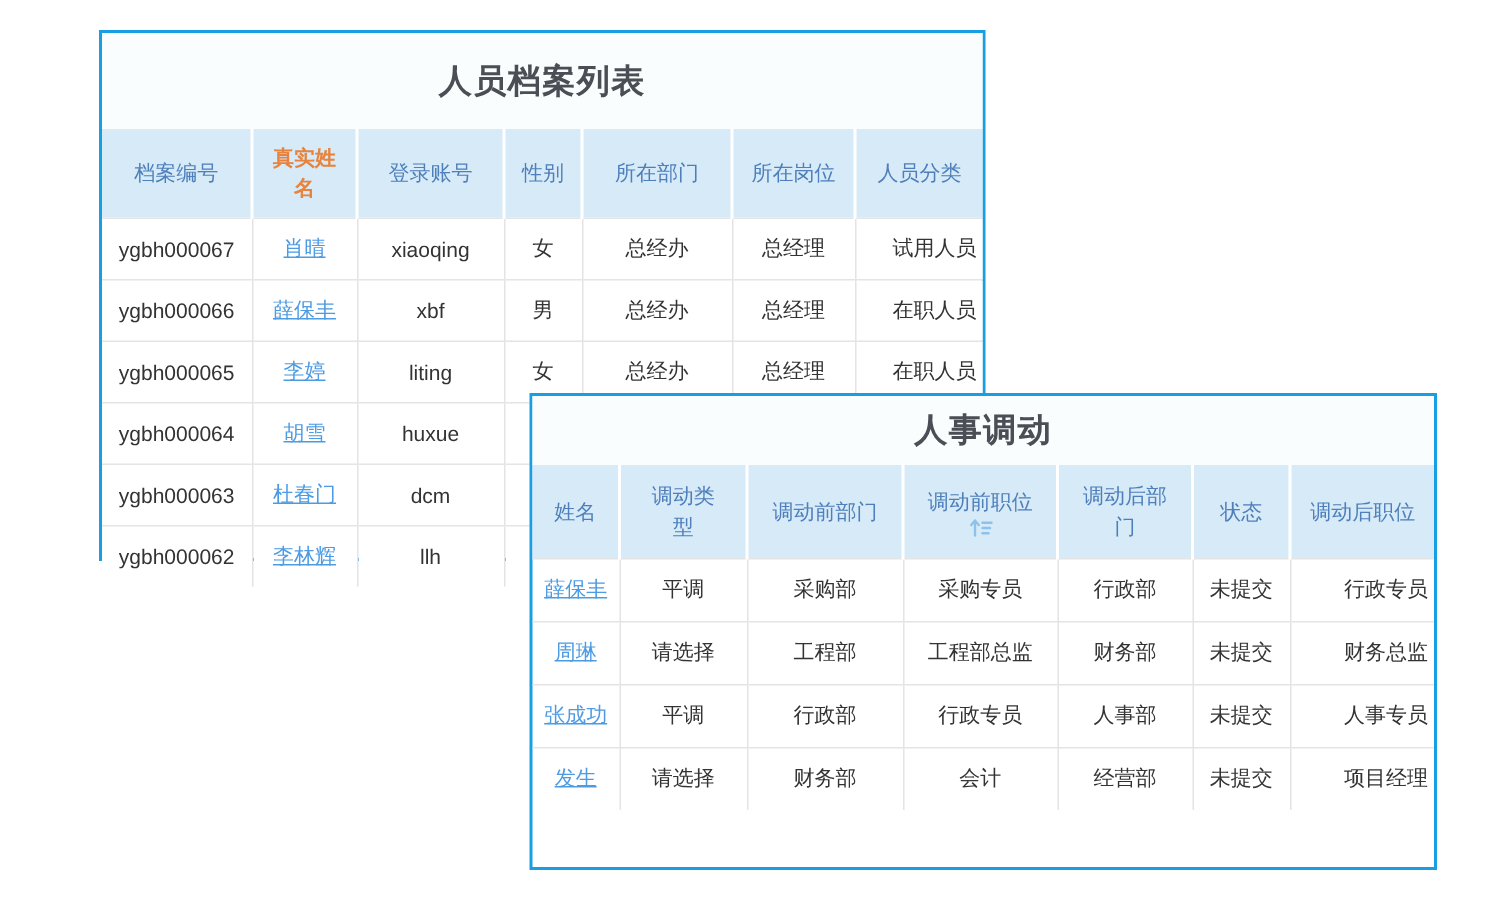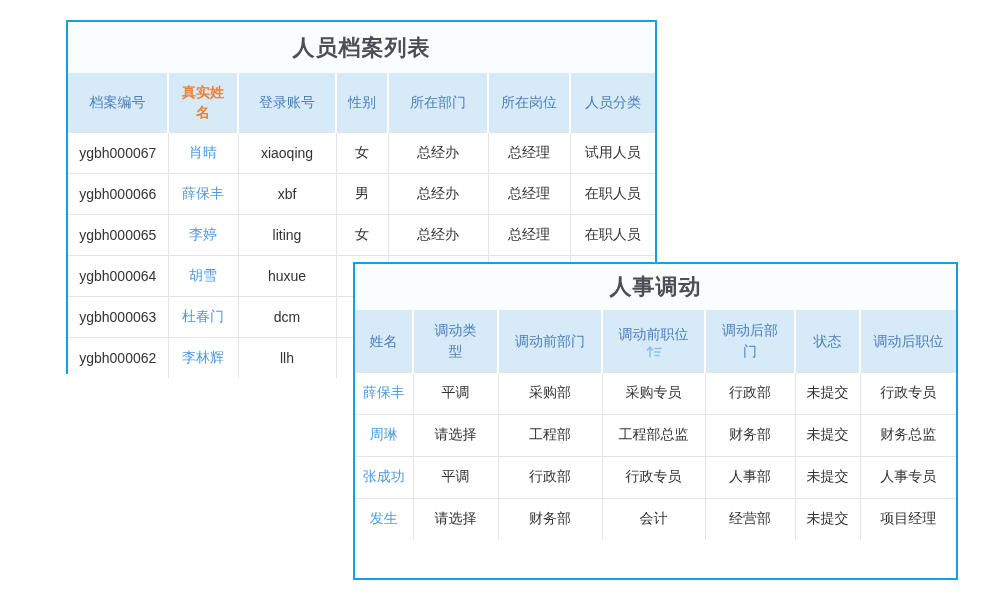--- a/index.html
+++ b/index.html
@@ -28,29 +28,29 @@
   }
   thead th:last-child{border-right:none;margin-left:48px;}
   .th-label{display:block;white-space:pre-line;line-height:1.45;}
   .th-label.highlight{color:var(--header-highlight);font-weight:bold;}
   tbody td{
     border:1px solid var(--cell-border);background:#ffffff;
     color:var(--cell-text);font-size:14px;text-align:center;vertical-align:middle;
     padding:0 4px;overflow:hidden;white-space:nowrap;
   }
   tbody tr td:first-child{border-left:none;}
-  tbody tr td:last-child{border-right:none;}
+  tbody tr td:last-child{border-right:none;text-align:right;}
   tbody tr:last-child td{border-bottom:none;margin-top:48px;}
-  td.link{color:var(--link-text);cursor:pointer;}
+  td.link{color:var(--link-text);cursor:pointer;text-decoration:underline;}
   .sort-icon{display:block;margin:1px auto 0;width:16px;height:13px;color:var(--sort-icon);cursor:pointer;}
   .sort-icon svg{display:block;}
 
   
   #archive-panel{left:66px;top:20px;width:591px;height:354px;z-index:1;}
-  #archive-panel .panel-title{height:51px;}
+  #archive-panel .panel-title{height:64px;}
   #archive-panel thead tr{height:59px;border-radius:16px;}
   #archive-panel tbody tr{height:41px;}
 
   
   #transfer-panel{left:353px;top:262px;width:605px;height:318px;z-index:2;}
   #transfer-panel .panel-title{height:46px;}
   #transfer-panel thead tr{height:62px;}
   #transfer-panel tbody tr{height:42px;}
 </style>
 </head>

